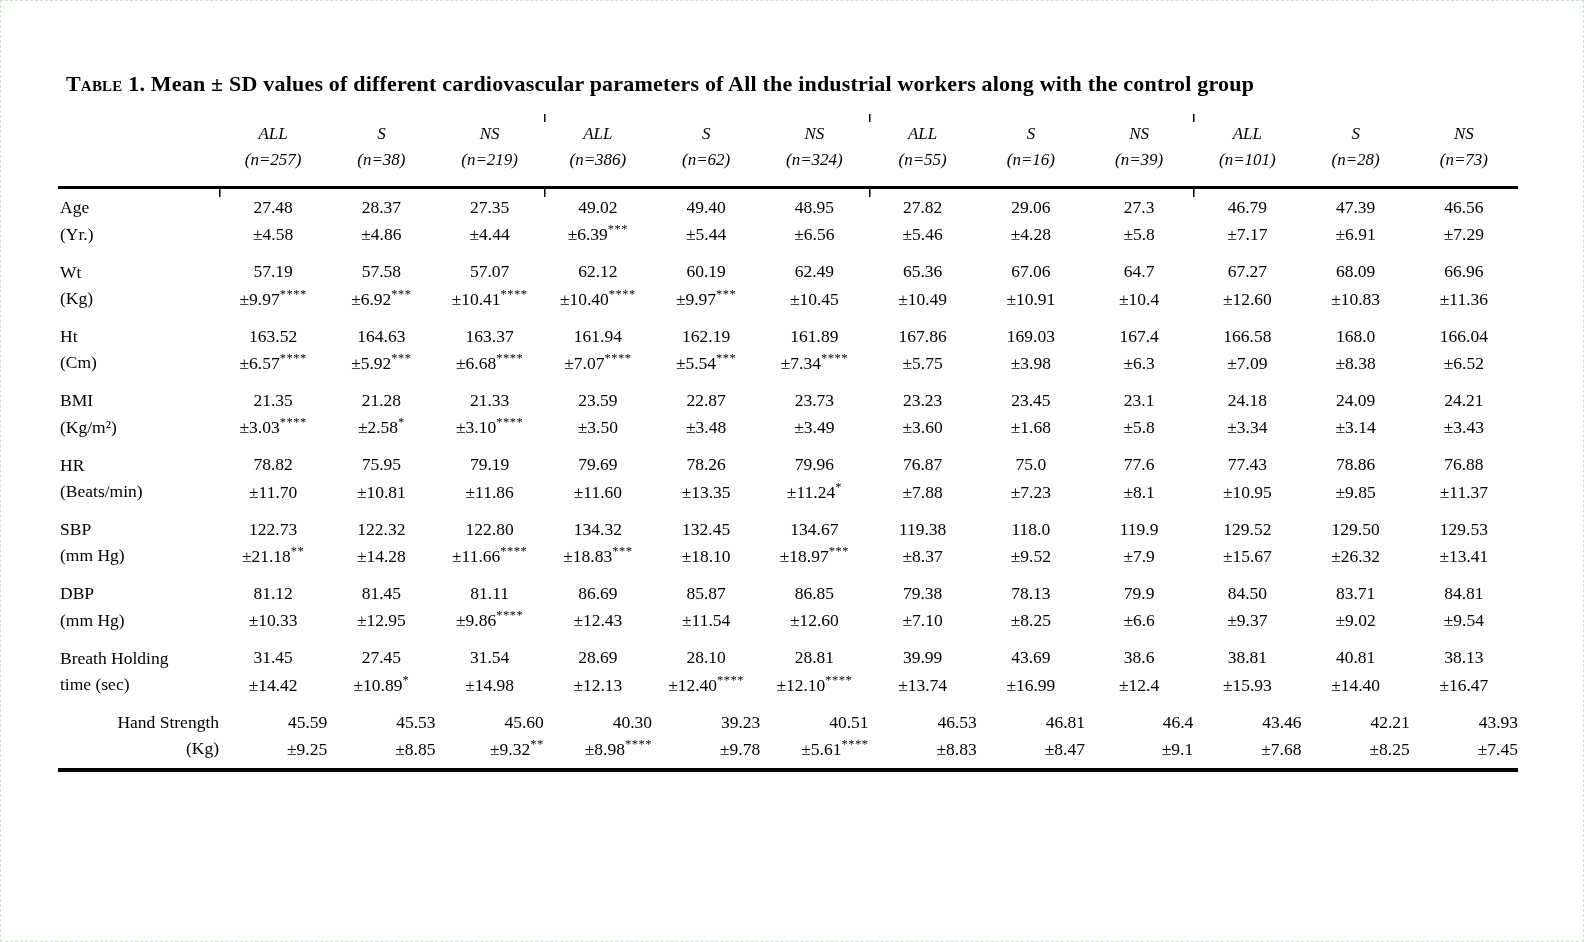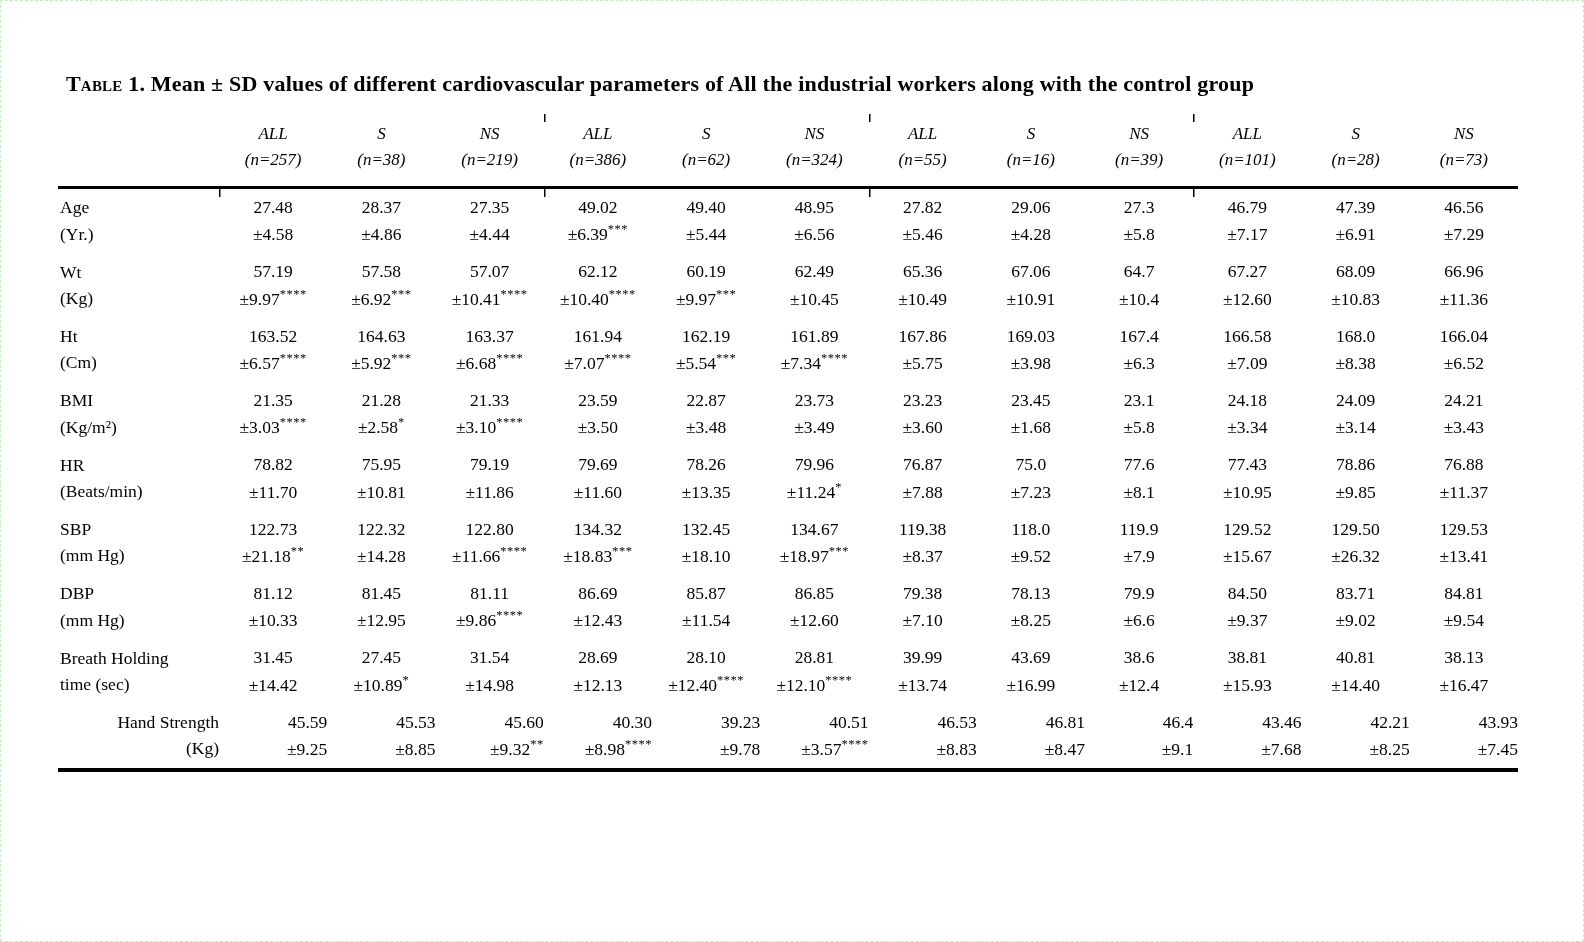--- a/index.html
+++ b/index.html
@@ -249,21 +249,21 @@
             <td><span>40.81</span><br><span>±14.40</span><sup class="stars"></sup></td>
             <td><span>38.13</span><br><span>±16.47</span><sup class="stars"></sup></td>
           </tr>
           <tr>
             <td class="lbl"><span>Hand Strength</span><br><span>(Kg)</span></td>
             <td><span>45.59</span><br><span>±9.25</span><sup class="stars"></sup></td>
             <td><span>45.53</span><br><span>±8.85</span><sup class="stars"></sup></td>
             <td><span>45.60</span><br><span>±9.32</span><sup class="stars">**</sup></td>
             <td><span>40.30</span><br><span>±8.98</span><sup class="stars">****</sup></td>
             <td><span>39.23</span><br><span>±9.78</span><sup class="stars"></sup></td>
-            <td><span>40.51</span><br><span>±3.57</span><sup class="stars">****</sup></td>
+            <td><span>40.51</span><br><span>±5.61</span><sup class="stars">****</sup></td>
             <td><span>46.53</span><br><span>±8.83</span><sup class="stars"></sup></td>
             <td><span>46.81</span><br><span>±8.47</span><sup class="stars"></sup></td>
             <td><span>46.4</span><br><span>±9.1</span><sup class="stars"></sup></td>
             <td><span>43.46</span><br><span>±7.68</span><sup class="stars"></sup></td>
             <td><span>42.21</span><br><span>±8.25</span><sup class="stars"></sup></td>
             <td><span>43.93</span><br><span>±7.45</span><sup class="stars"></sup></td>
           </tr>
         </tbody>
     </table>
 

